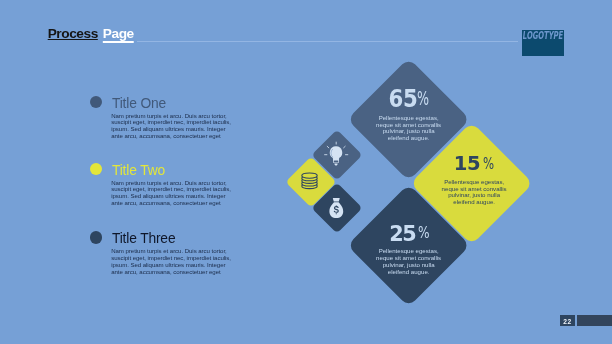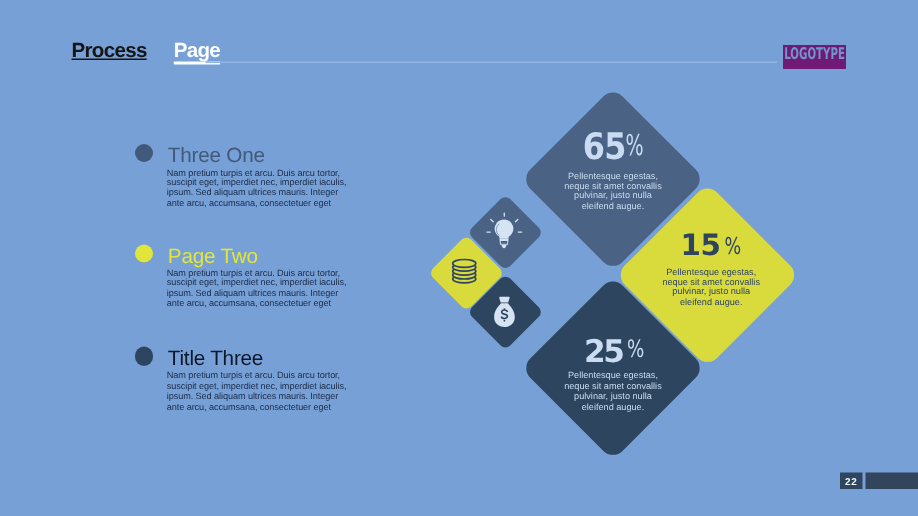--- a/index.html
+++ b/index.html
@@ -5,23 +5,23 @@
   html,body{margin:0;padding:0;}
   body{width:612px;height:344px;overflow:hidden;background:#76a0d6;
        font-family:"DejaVu Sans",sans-serif;
        -webkit-font-smoothing:antialiased;}
   .slide{position:relative;width:612px;height:344px;overflow:hidden;}
 
   
   .hdr{position:absolute;left:47.7px;top:26.4px;font-size:13.7px;font-weight:bold;
        letter-spacing:-0.45px;white-space:nowrap;font-family:"Liberation Sans",sans-serif;}
   .hdr-a{color:#151515;text-decoration:underline;}
-  .hdr-b{color:#ffffff;margin-left:18px;text-decoration:underline;text-decoration-thickness:2px;text-underline-offset:3.2px;text-decoration-skip-ink:auto;text-align:right;}
+  .hdr-b{color:#ffffff;margin-left:5px;text-decoration:underline;text-decoration-thickness:2px;text-underline-offset:3.2px;text-decoration-skip-ink:auto;text-align:right;}
   .hdr-rule{position:absolute;left:137px;top:41px;width:381px;height:1.1px;background:#93b5e3;}
-  .logo{position:absolute;left:521.9px;top:29.7px;width:42.1px;height:16px;background:#701a75;}
+  .logo{position:absolute;left:521.9px;top:29.7px;width:42.1px;height:26px;background:#0c4a6e;font-style:italic;}
   .logo span{position:absolute;left:-20px;right:-20px;top:0;color:#6e97cd;font-size:10.8px;
         font-weight:bold;line-height:12.4px;
         font-family:"DejaVu Sans Condensed","DejaVu Sans",sans-serif;
         transform:scaleX(0.70);transform-origin:center;white-space:nowrap;text-align:center;}
 
   
   .item{position:absolute;left:89.8px;}
   .dot{position:absolute;left:0;top:0;width:12.2px;height:12.2px;border-radius:50%;}
   .ttl{position:absolute;left:22.1px;top:-0.3px;font-size:13.8px;white-space:nowrap;letter-spacing:-0.15px;font-family:"Liberation Sans",sans-serif;}
   .body{position:absolute;left:21.4px;top:16.6px;font-size:6.1px;line-height:6.85px;
@@ -52,26 +52,26 @@
 <div class="slide">
 
   <div class="hdr"><span class="hdr-a">Process</span><span class="hdr-b">Page</span></div>
   <div class="hdr-rule"></div>
   <div class="logo">
       <span>LOGOTYPE</span>
     </div>
 
   <div class="item" style="top:96px">
     <div class="dot" style="background: rgb(65, 89, 122);"></div>
-    <div class="ttl" style="color: rgb(65, 89, 122);">Three One</div>
+    <div class="ttl" style="color: rgb(65, 89, 122);">Title One</div>
     <div class="body">Nam pretium turpis et arcu. Duis arcu tortor, suscipit eget, imperdiet nec, imperdiet iaculis, ipsum. Sed aliquam ultrices mauris. Integer ante arcu, accumsana, consectetuer eget</div>
   </div>
   <div class="item" style="top:163px">
     <div class="dot" style="background: rgb(227, 230, 58);"></div>
-    <div class="ttl" style="color: rgb(227, 230, 58);">Page Two</div>
+    <div class="ttl" style="color: rgb(227, 230, 58);">Title Two</div>
     <div class="body">Nam pretium turpis et arcu. Duis arcu tortor, suscipit eget, imperdiet nec, imperdiet iaculis, ipsum. Sed aliquam ultrices mauris. Integer ante arcu, accumsana, consectetuer eget</div>
   </div>
   <div class="item" style="top:231.4px">
     <div class="dot" style="background: rgb(46, 69, 96);"></div>
     <div class="ttl" style="color: #0f172a;">Title Three</div>
     <div class="body">Nam pretium turpis et arcu. Duis arcu tortor, suscipit eget, imperdiet nec, imperdiet iaculis, ipsum. Sed aliquam ultrices mauris. Integer ante arcu, accumsana, consectetuer eget</div>
   </div>
 
   <div class="icond" style="left: 318.9px; top: 137px; width: 35.9px; height: 35.9px; border-radius: 4.5px; background: rgb(74, 98, 131);"></div>
   <div class="icond" style="left: 292.7px; top: 163.9px; width: 35.9px; height: 35.9px; border-radius: 4.5px; background: rgb(217, 219, 61);"></div>

